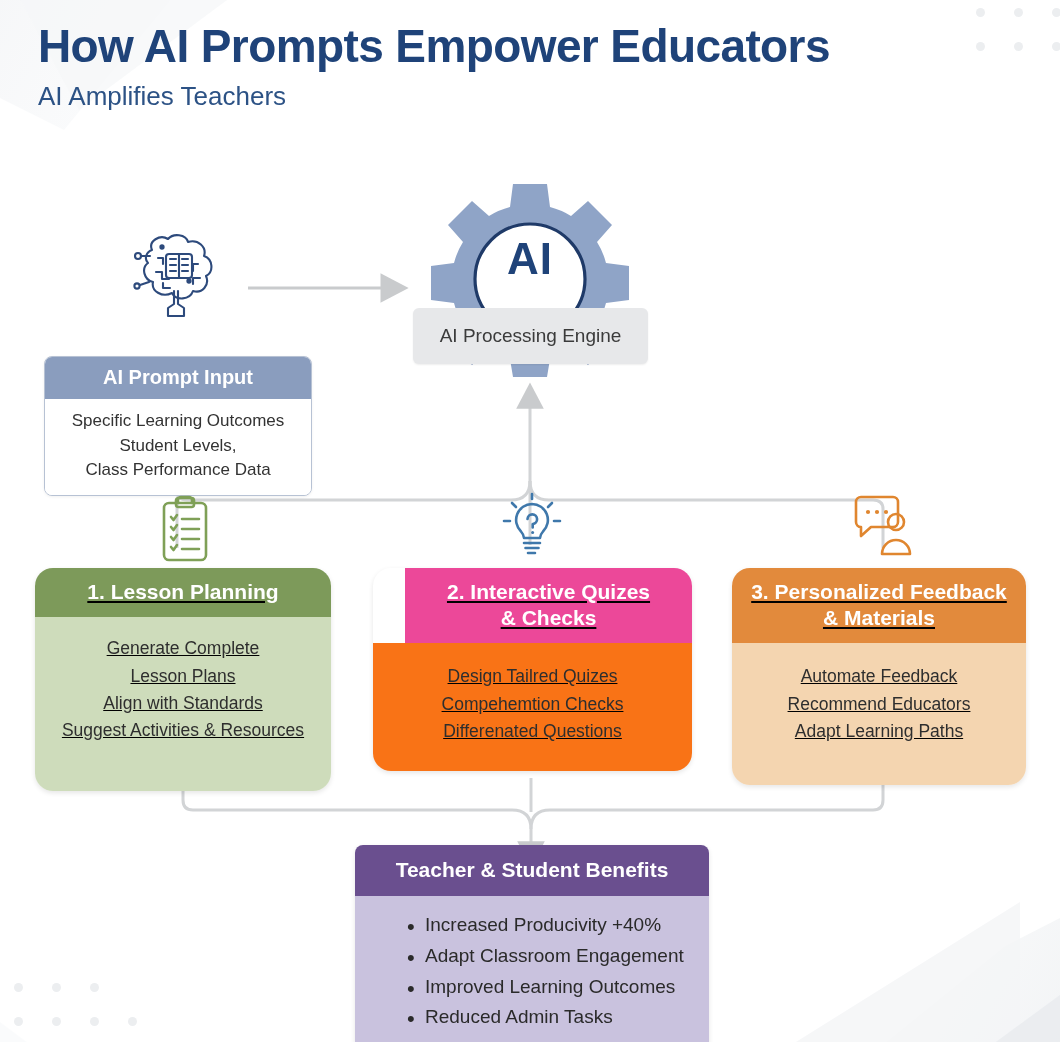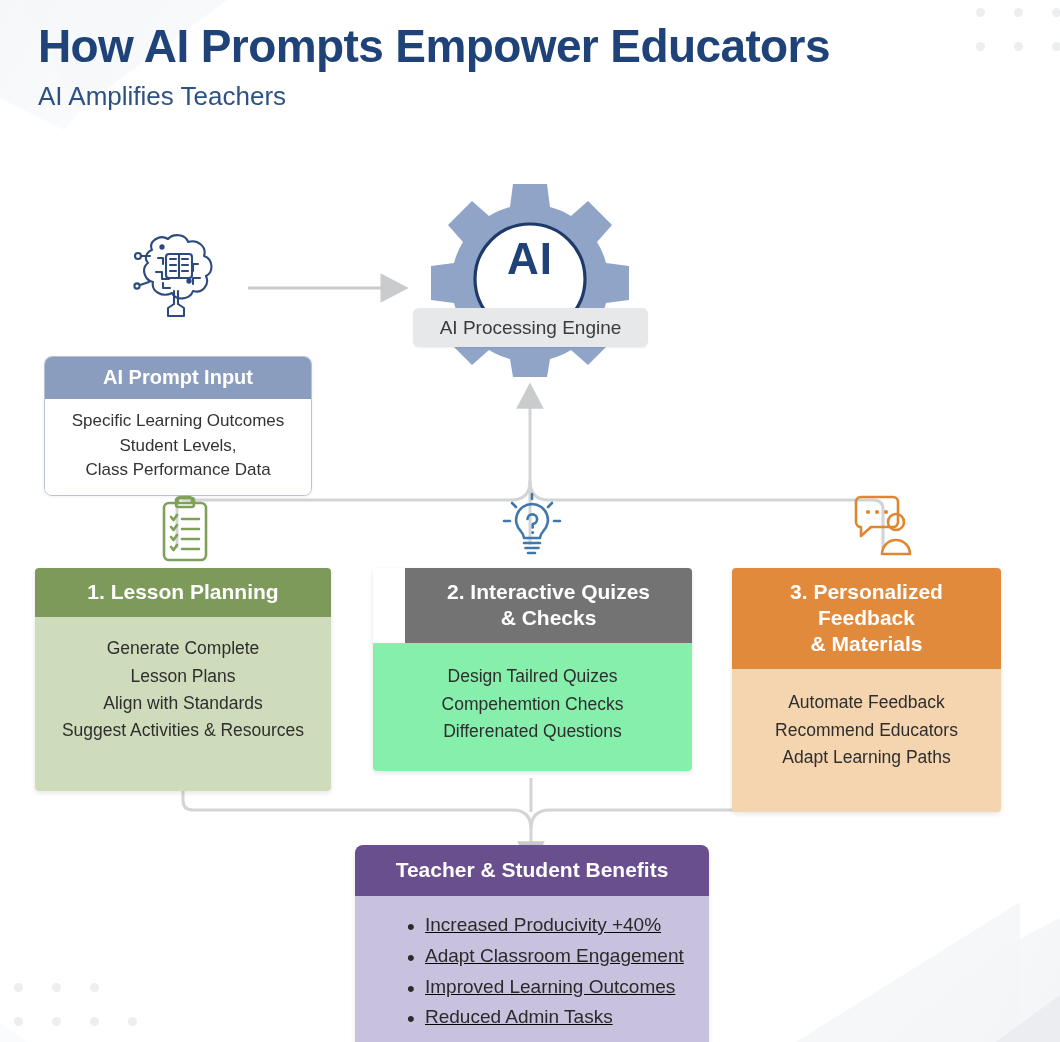--- a/index.html
+++ b/index.html
@@ -42,63 +42,63 @@
   .wires{position:absolute;left:0;top:0;width:1060px;height:1042px;}
 
   
   .brain{position:absolute;left:118px;top:228px;width:120px;height:92px;}
 
   
   .gearwrap{position:absolute;left:430px;top:182px;width:200px;height:195px;}
   .gear-svg{position:absolute;left:0;top:0;}
   .ai-text{position:absolute;left:0;top:52px;width:200px;text-align:center;
     font-size:44px;font-weight:bold;color:#1F4379;letter-spacing:1px;}
-  .engine-label{position:absolute;left:413px;top:308px;width:235px;height:39px;
+  .engine-label{position:absolute;left:413px;top:308px;width:235px;height:56px;
     background:#e7e8ea;border-radius:6px;display:flex;align-items:center;
     justify-content:center;font-size:19px;color:#3b3b3b;
     box-shadow:0 1px 2px rgba(0,0,0,.07);}
 
   
   .prompt-card{position:absolute;left:44px;top:356px;width:266px;
     border:1px solid #b7c2d4;border-radius:8px;overflow:hidden;background:#fff;
     box-shadow:0 1px 3px rgba(0,0,0,.06);}
   .prompt-head{background:#8a9dbe;color:#ffffff;font-size:20px;font-weight:bold;
     text-align:center;padding:9px 0 10px;}
   .prompt-body{padding:10px 8px 12px;text-align:center;font-size:17px;
     color:#333;line-height:1.45;background:#fff;}
 
   
   .pillar-icon{position:absolute;width:70px;height:70px;}
 
   
-  .card{position:absolute;border-radius:4px;overflow:hidden;
-    box-shadow:0 2px 5px rgba(0,0,0,.10);}
+  .card{position:absolute;border-radius:18px;overflow:hidden;
+    box-shadow:0 2px 5px rgba(0,0,0,.10);text-decoration:underline;}
   .card-head{color:#fff;font-weight:bold;font-size:21px;text-align:center;
     padding:11px 8px 12px;line-height:1.24;}
   .card-body{text-align:center;font-size:17.5px;color:#2e2e2e;line-height:1.57;
     padding:14px 6px 18px;}
 
   #card-green{left:35px;top:568px;width:296px;}
   #card-green .card-head{background:#7d9a5a;}
   #card-green .card-body{background:#cedcbb;padding-top:18px;padding-bottom:46px;}
 
   #card-blue{left:373px;top:568px;width:319px;}
-  #card-blue .card-head{background:#737373;margin-left:32px;}
-  #card-blue .card-body{background:#86efac;padding-top:20px;padding-bottom:26px;}
-
-  #card-orange{left:732px;top:568px;width:269px;}
+  #card-blue .card-head{background:#ec4899;margin-left:32px;}
+  #card-blue .card-body{background:#f97316;padding-top:20px;padding-bottom:26px;}
+
+  #card-orange{left:732px;top:568px;width:294px;}
   #card-orange .card-head{background:#e28a3c;}
   #card-orange .card-body{background:#f4d5b0;padding-top:20px;padding-bottom:40px;}
 
   
   #card-purple{position:absolute;left:355px;top:845px;width:354px;
     border-radius:8px;overflow:hidden;box-shadow:0 2px 5px rgba(0,0,0,.10);}
   #card-purple .card-head{background:#6a4f8f;font-size:21px;padding:12px 8px 13px;}
   .benefits-body{background:#c9c2de;padding:14px 0 18px 0;}
-  .benefits-list{margin:0;padding:0 0 0 52px;list-style:none;text-decoration:underline;}
+  .benefits-list{margin:0;padding:0 0 0 52px;list-style:none;}
   .benefits-list li{font-size:19px;color:#2a2a2a;line-height:1.62;
     position:relative;padding-left:18px;}
   .benefits-list li:before{content:"\2022";position:absolute;left:0;top:-1px;
     font-size:22px;color:#2a2a2a;}
 </style>
 </head>
 <body>
 
 <div class="stage">
 

